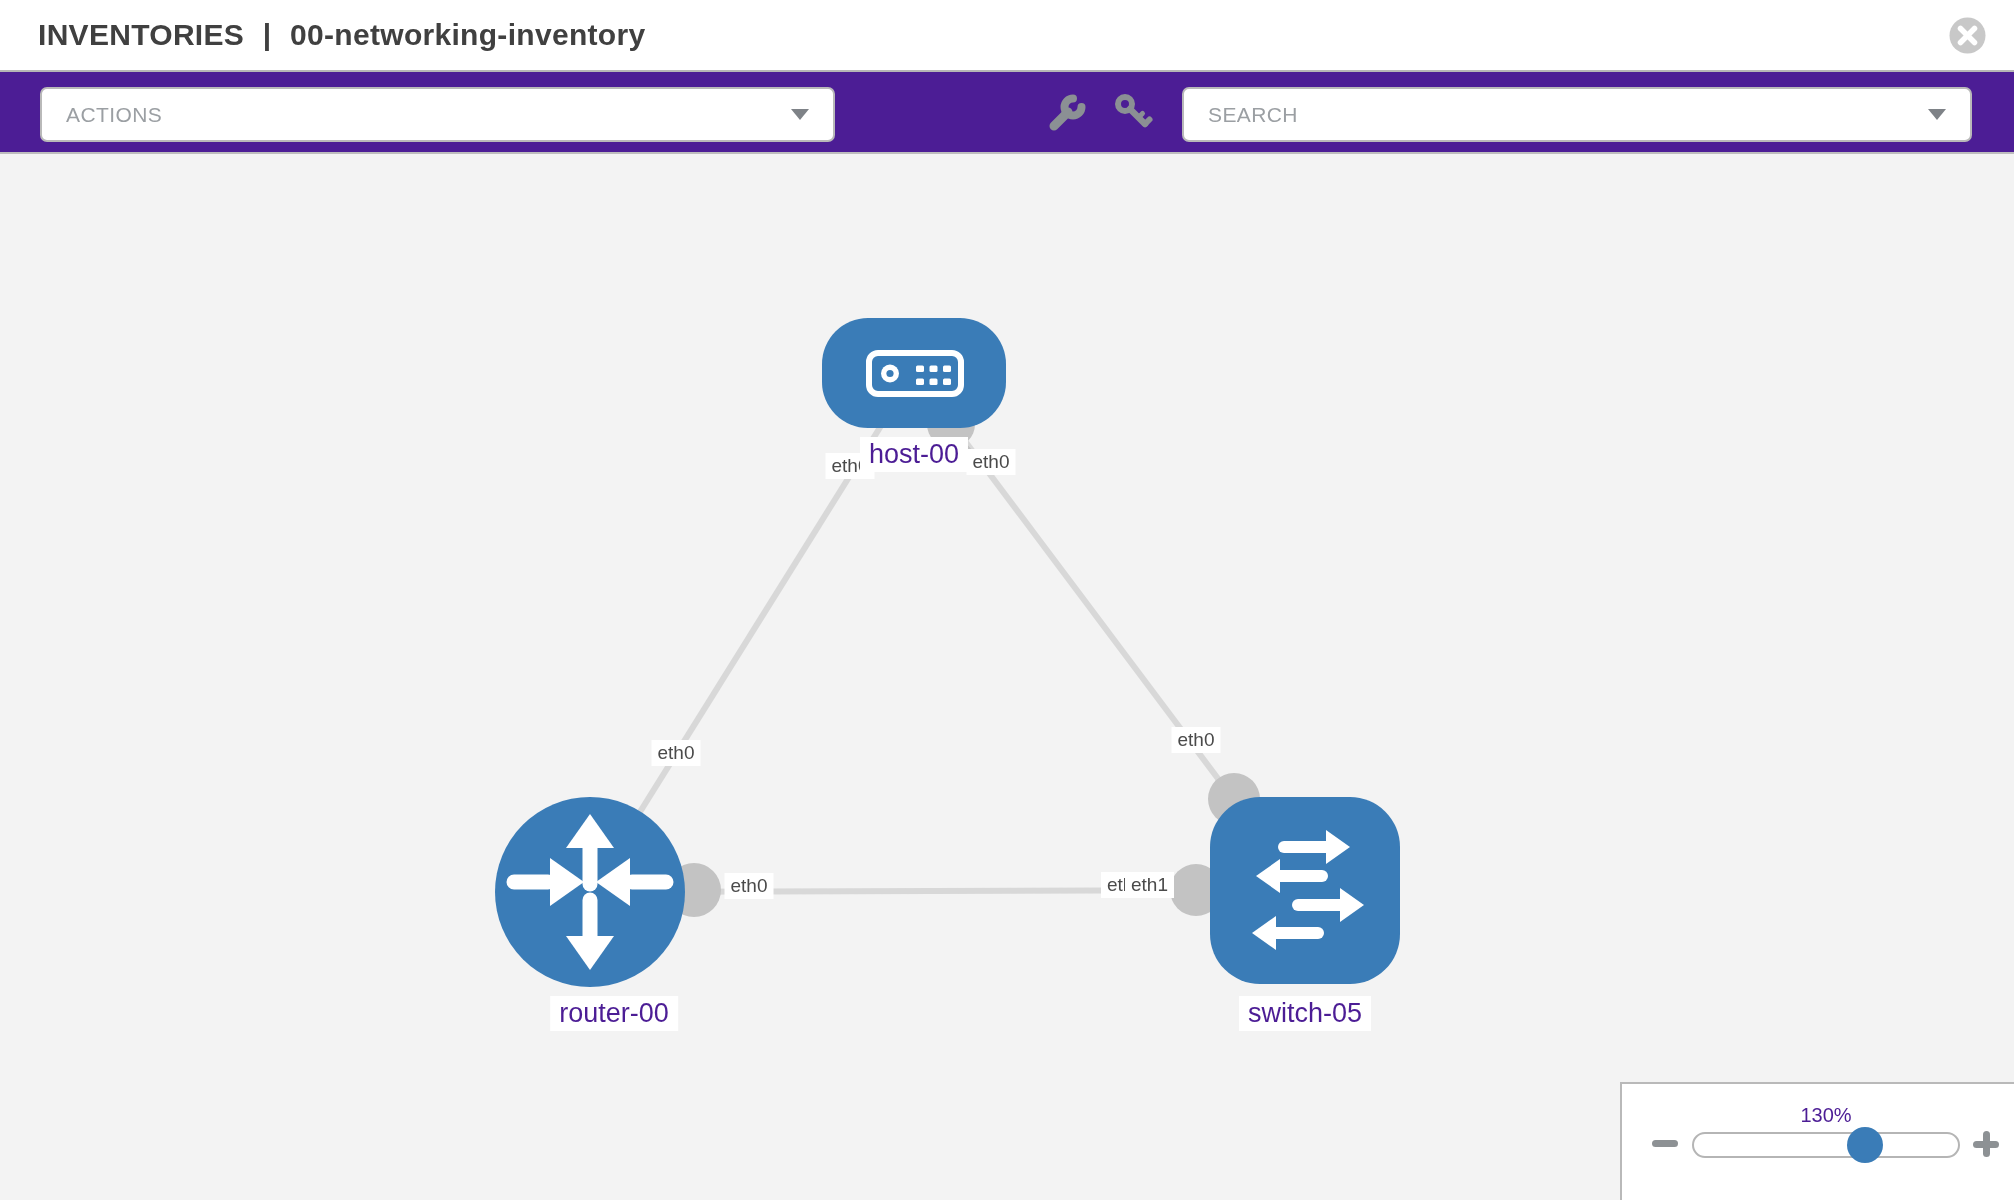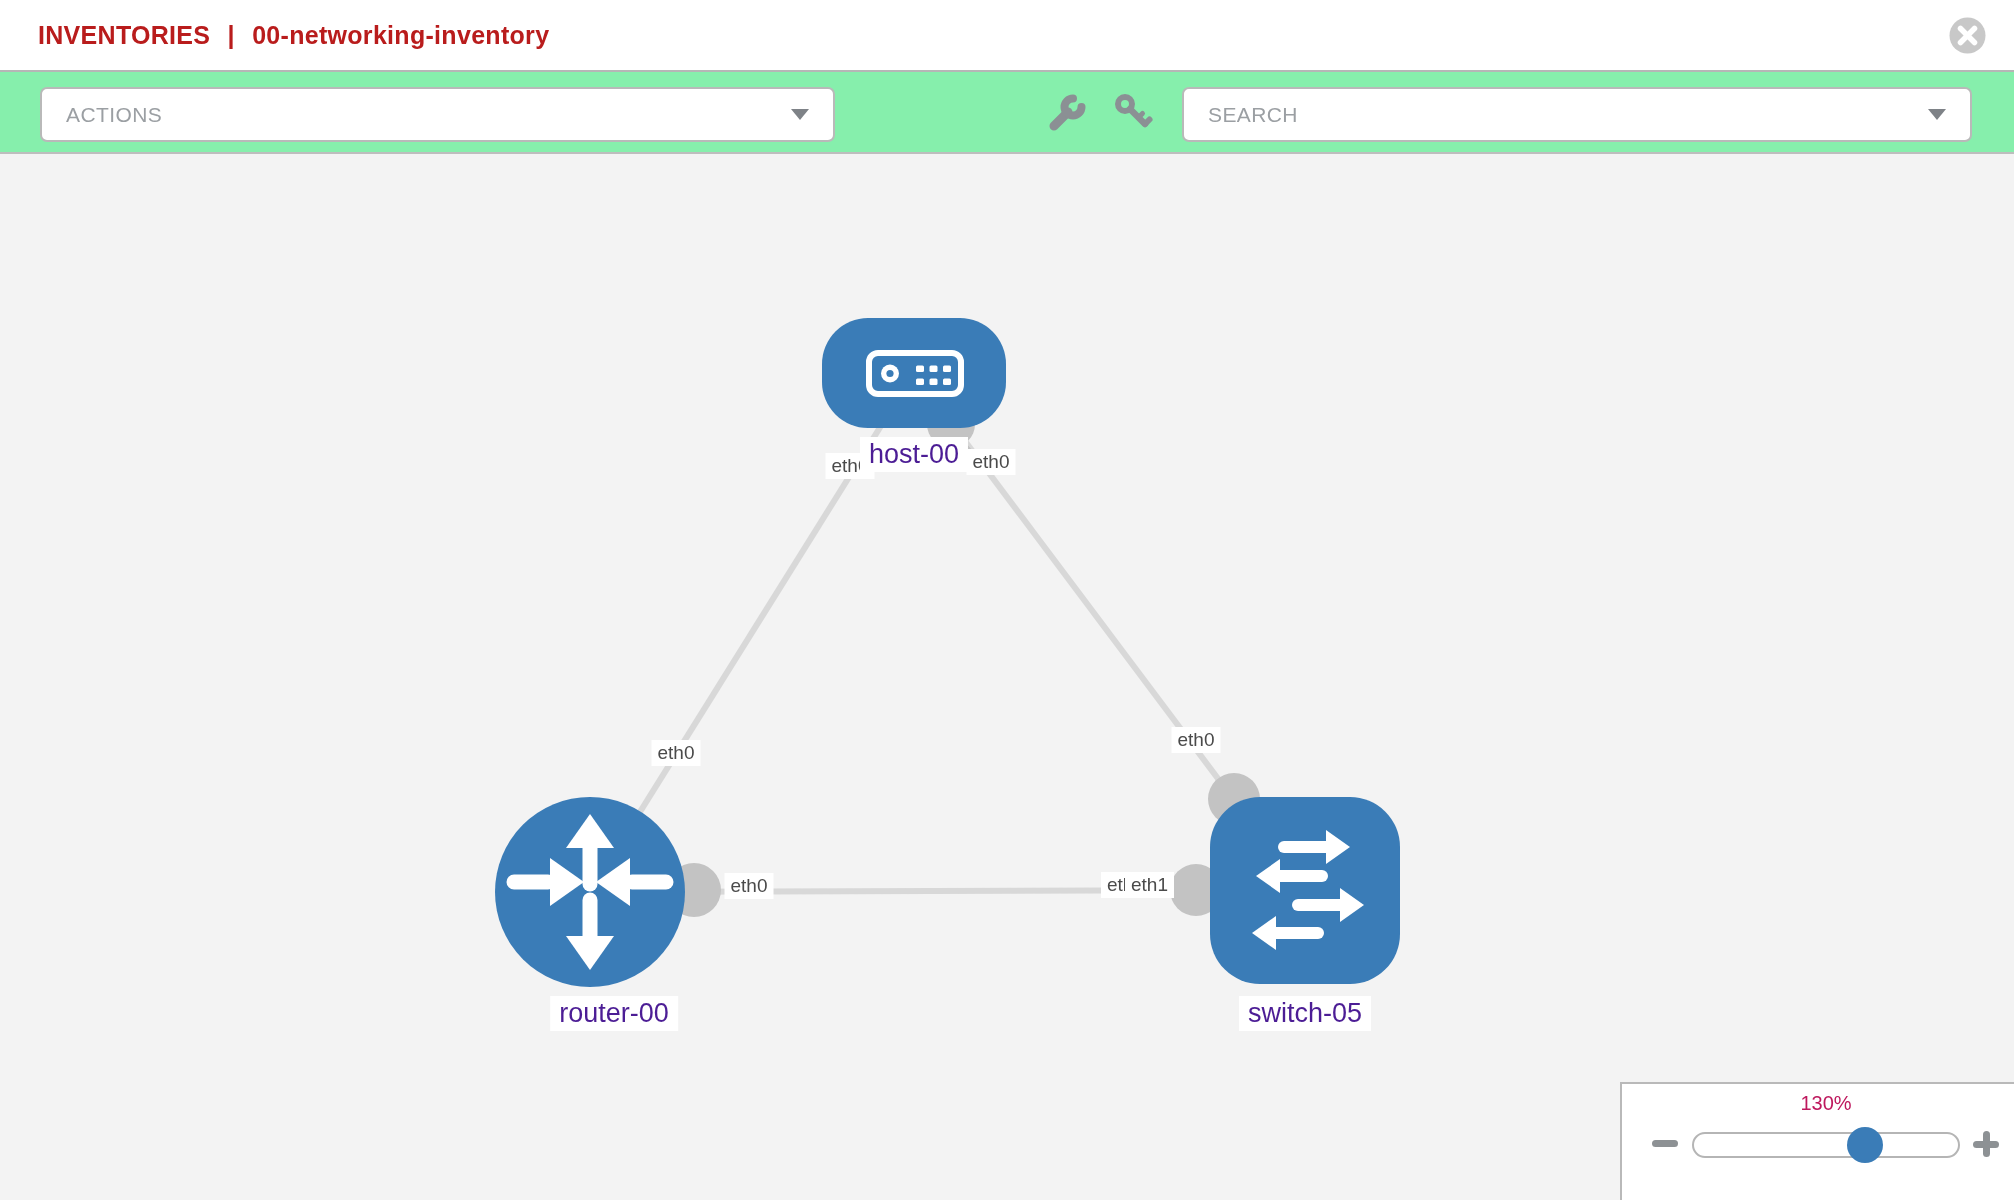--- a/index.html
+++ b/index.html
@@ -3,27 +3,27 @@
 <meta charset="utf-8">
 <style>
   * { margin:0; padding:0; box-sizing:border-box; }
   body { background:#ffffff; font-family:"Liberation Sans", sans-serif; }
   .page { position:relative; width:2014px; height:1200px; background:#ffffff; overflow:hidden; }
 
   
   .hdr { position:absolute; left:0; top:0; width:2014px; height:72px;
          background:#ffffff; border-bottom:2px solid #b6b6b6; z-index:5; }
   .hdr-title { position:absolute; left:38px; top:0; height:65px; line-height:70px;
-               font-size:25px; font-weight:700; color:#b91c1c; letter-spacing:0.3px; }
+               font-size:30px; font-weight:700; color:#404040; letter-spacing:0.3px; }
   .hdr-title .sep { margin:0 10px; }
   .close-btn { position:absolute; right:28px; top:17px; width:37px; height:37px; cursor:pointer; }
 
   
   .tbar { position:absolute; left:0; top:72px; width:2014px; height:82px;
-          background:#86efac; border-bottom:2px solid #bdbdbd; z-index:5; }
+          background:#4c1d95; border-bottom:2px solid #bdbdbd; z-index:5; }
   .dd { position:absolute; top:15px; height:55px; background:#fff;
         border:2px solid #b9b9b9; border-radius:7px;
         display:flex; align-items:center; padding:0 24px;
         color:#9b9fa3; font-size:21px; letter-spacing:0.4px; cursor:pointer; }
   .dd-actions { left:40px;  width:795px; }
   .dd-search  { left:1182px; width:790px;align-items:center; }
   .caret { margin-left:auto; width:0; height:0;
            border-left:9px solid transparent; border-right:9px solid transparent;
            border-top:11px solid #7e8287; }
   .tool-ic { position:absolute; top:20px; width:44px; height:44px; cursor:pointer; }
@@ -38,22 +38,22 @@
   
   .nlabel { position:absolute; transform:translateX(-50%); background:#ffffff;
             color:#4c1d95; font-size:27px; padding:2px 9px; white-space:nowrap; z-index:2; }
   .elabel { position:absolute; transform:translate(-50%,-50%); background:#ffffff;
             color:#4a4a4a; font-size:19px; padding:2px 6px; white-space:nowrap; z-index:2; }
   .elabel.abs { transform:none; }
 
   
   .zoom-panel { position:absolute; left:1620px; top:1082px; width:420px; height:130px;
                 background:#ffffff; border:2px solid #b9b9b9; z-index:4; }
-  .zoom-level { position:absolute; left:70px; top:8px; width:268px; text-align:center;
-                font-size:20px; color:#be185d; }
+  .zoom-level { position:absolute; left:70px; top:20px; width:268px; text-align:center;
+                font-size:20px; color:#4c1d95; }
   .zoom-track { position:absolute; left:70px; top:48px; width:268px; height:26px;
                 border:2px solid #b5b5b5; border-radius:13px; background:#fff; cursor:pointer; }
   .zoom-thumb { position:absolute; left:225px; top:43px; width:36px; height:36px;
                 border-radius:50%; background:#3a7cb7; cursor:pointer; }
   .zoom-minus { position:absolute; left:30px; top:56px; width:26px; height:7px;
                 border-radius:3.5px; background:#8d9194; cursor:pointer; }
   .zoom-plus  { position:absolute; left:351px; top:47px; width:26px; height:26px; cursor:pointer; }
   .zoom-plus .h { position:absolute; left:0; top:9.5px; width:26px; height:7px;
                   border-radius:3.5px; background:#8d9194; }
   .zoom-plus .v { position:absolute; left:9.5px; top:0; width:7px; height:26px;

